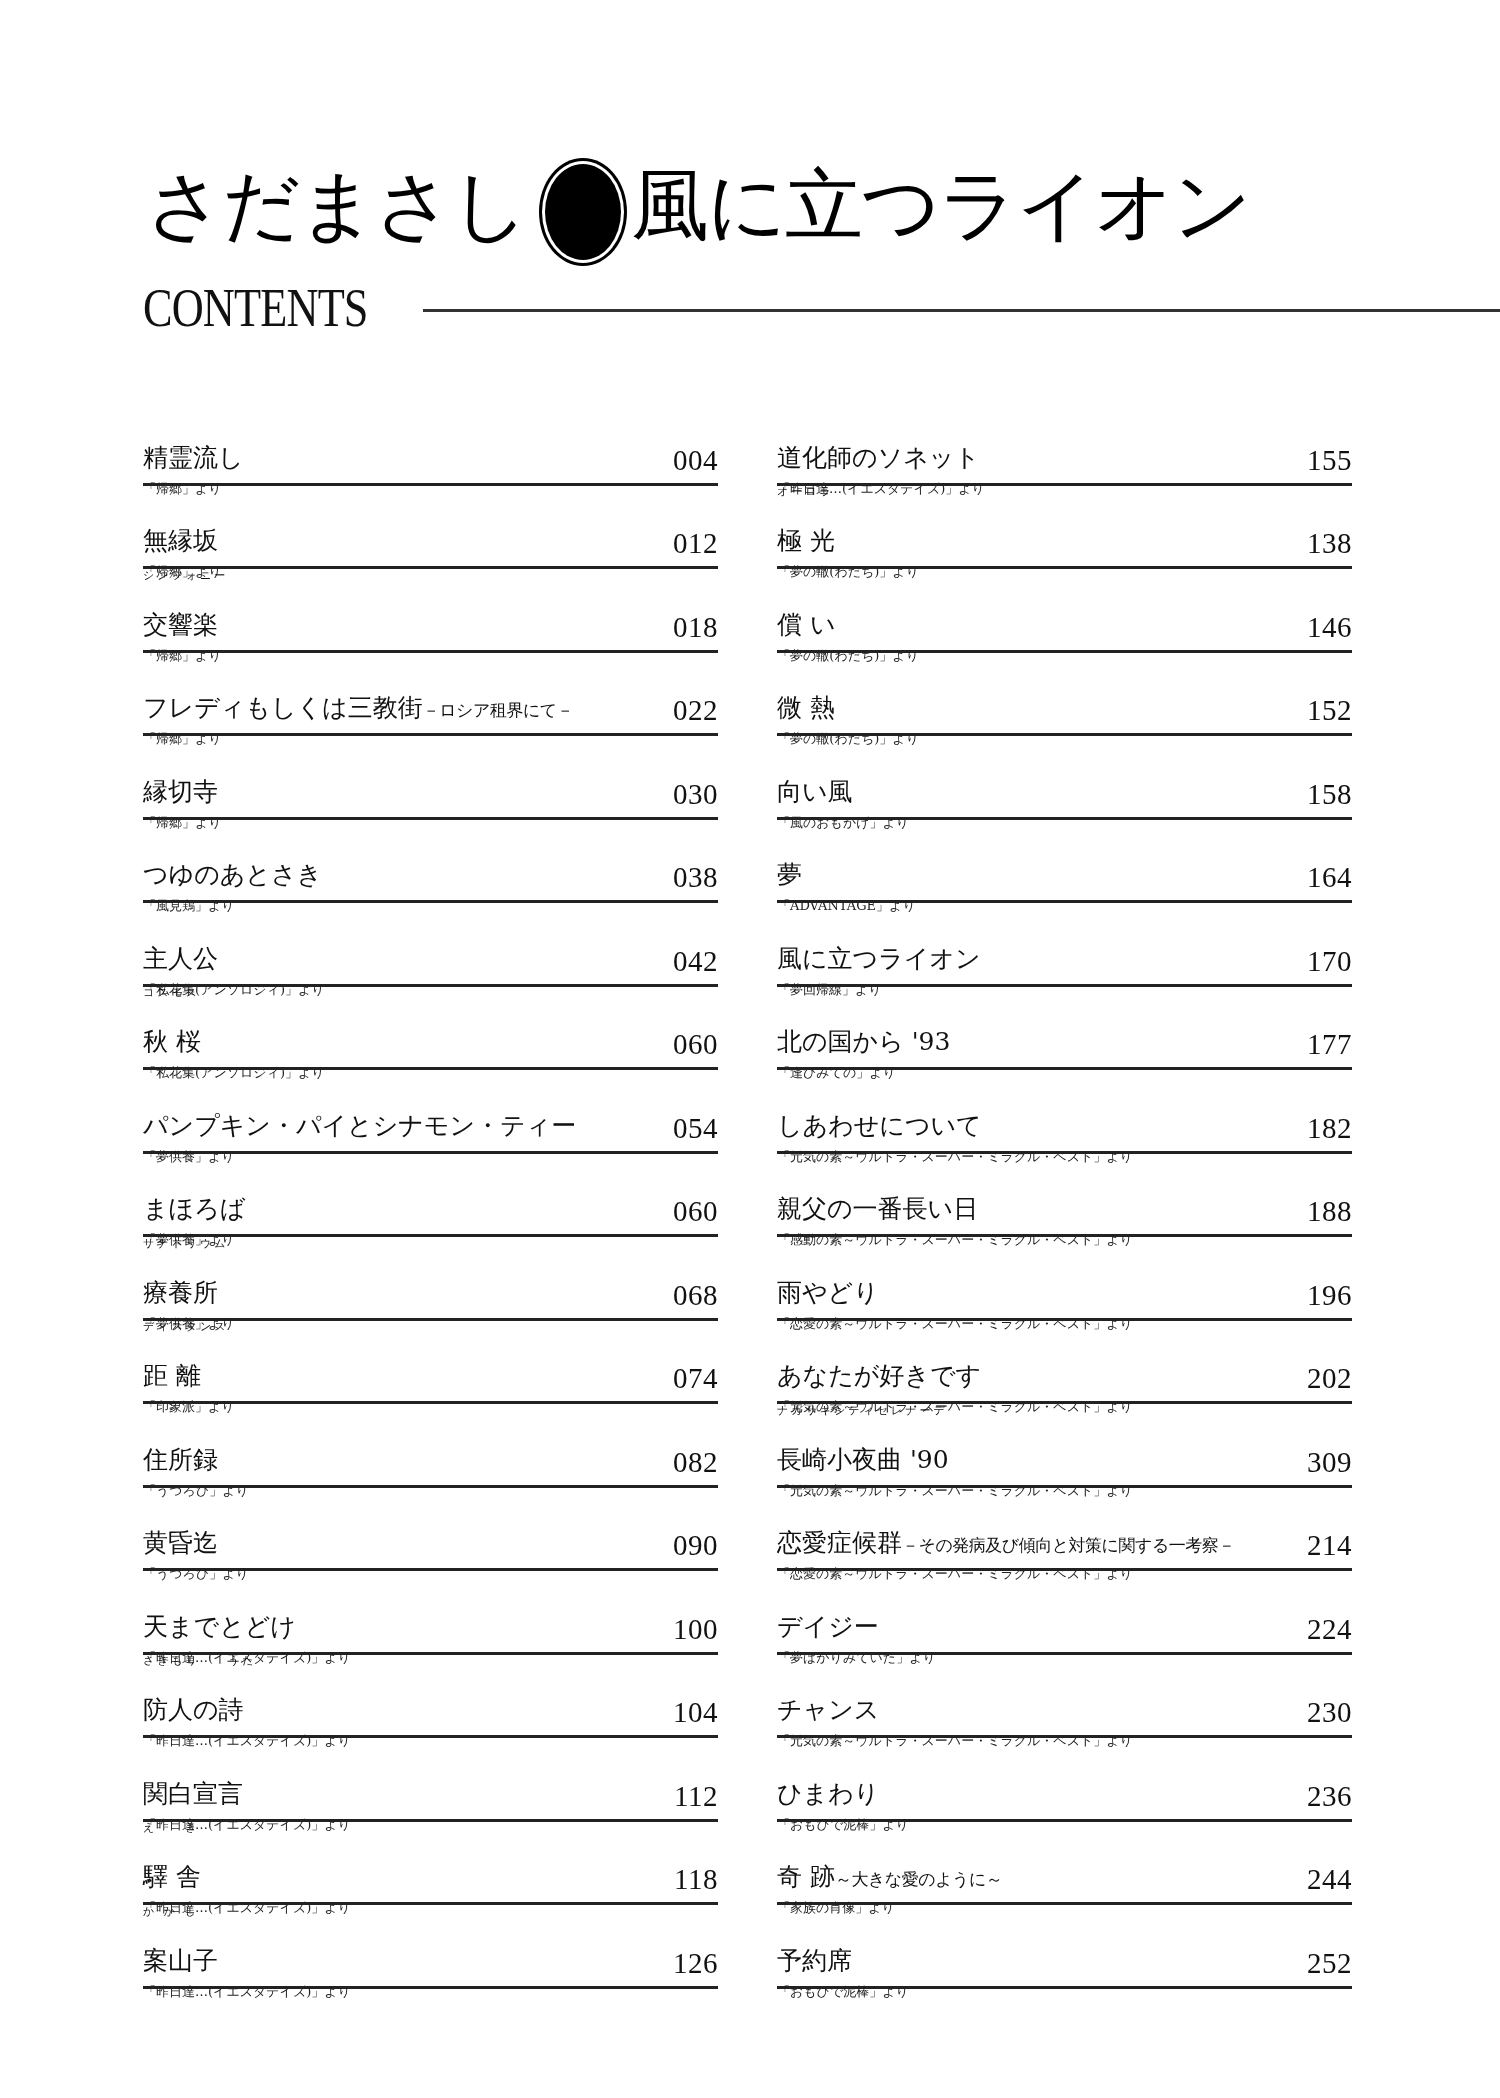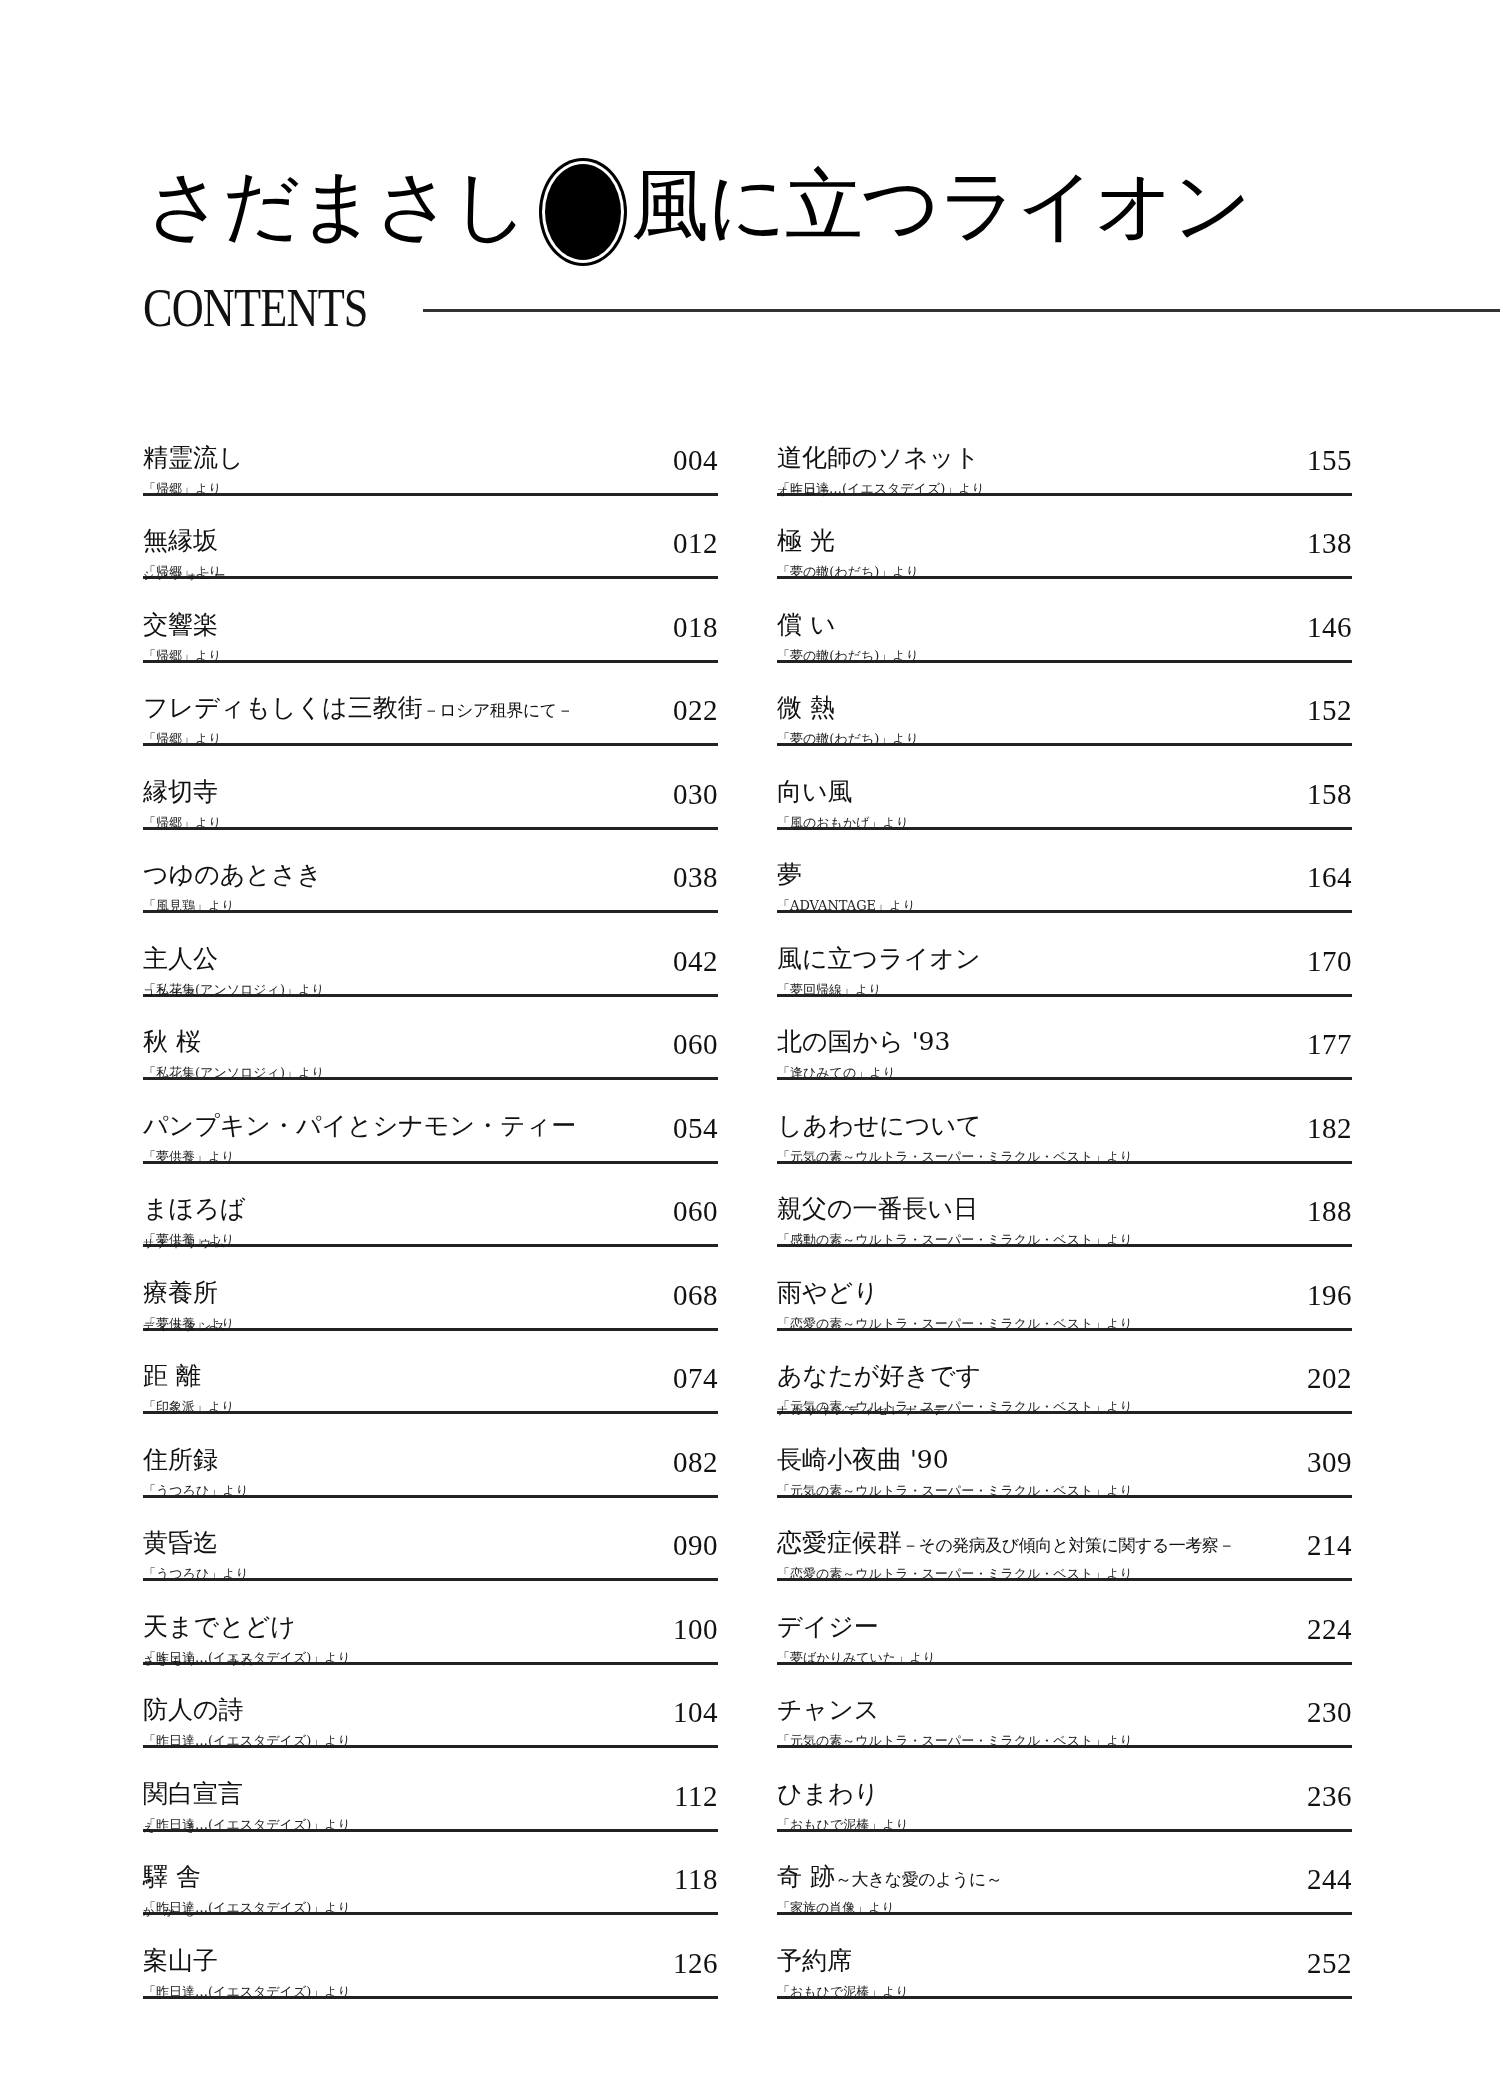--- a/index.html
+++ b/index.html
@@ -23,21 +23,21 @@
 
   .col { position: absolute; top: 395px; width: 575px; }
   .col.left { left: 143px; }
   .col.right { left: 777px; }
 
   .entry { position: relative; height: 78.8px; margin-bottom: 4.7px; }
   .ruby { position: absolute; left: 0; top: 8px; font-size: 11px; line-height: 12px;
           letter-spacing: 3px; font-family: "DejaVu Sans", sans-serif; color: #111; white-space: nowrap; }
   .title-row { position: absolute; left: 0; right: 0; top: 46px; height: 34px;
                display: flex; align-items: flex-end; justify-content: space-between;
-               border-bottom: 3px solid #222; padding-bottom: 18px; }
+               border-bottom: 3px solid #222; padding-bottom: 8px; }
   .song { font-family: "DejaVu Serif", serif; font-size: 25px; line-height: 30px;
           white-space: nowrap; color: #111; }
   .song .sub { font-size: 17px; letter-spacing: -0.5px; }
   .page { font-family: "Liberation Serif", serif; font-size: 29px; line-height: 30px;
           color: #111; letter-spacing: 0.5px; }
   .album { position: absolute; left: 0; top: 86px; font-size: 13px; line-height: 16px;
            font-family: "DejaVu Serif", serif; color: #222; white-space: nowrap; }
 </style>
 </head>
 <body>

